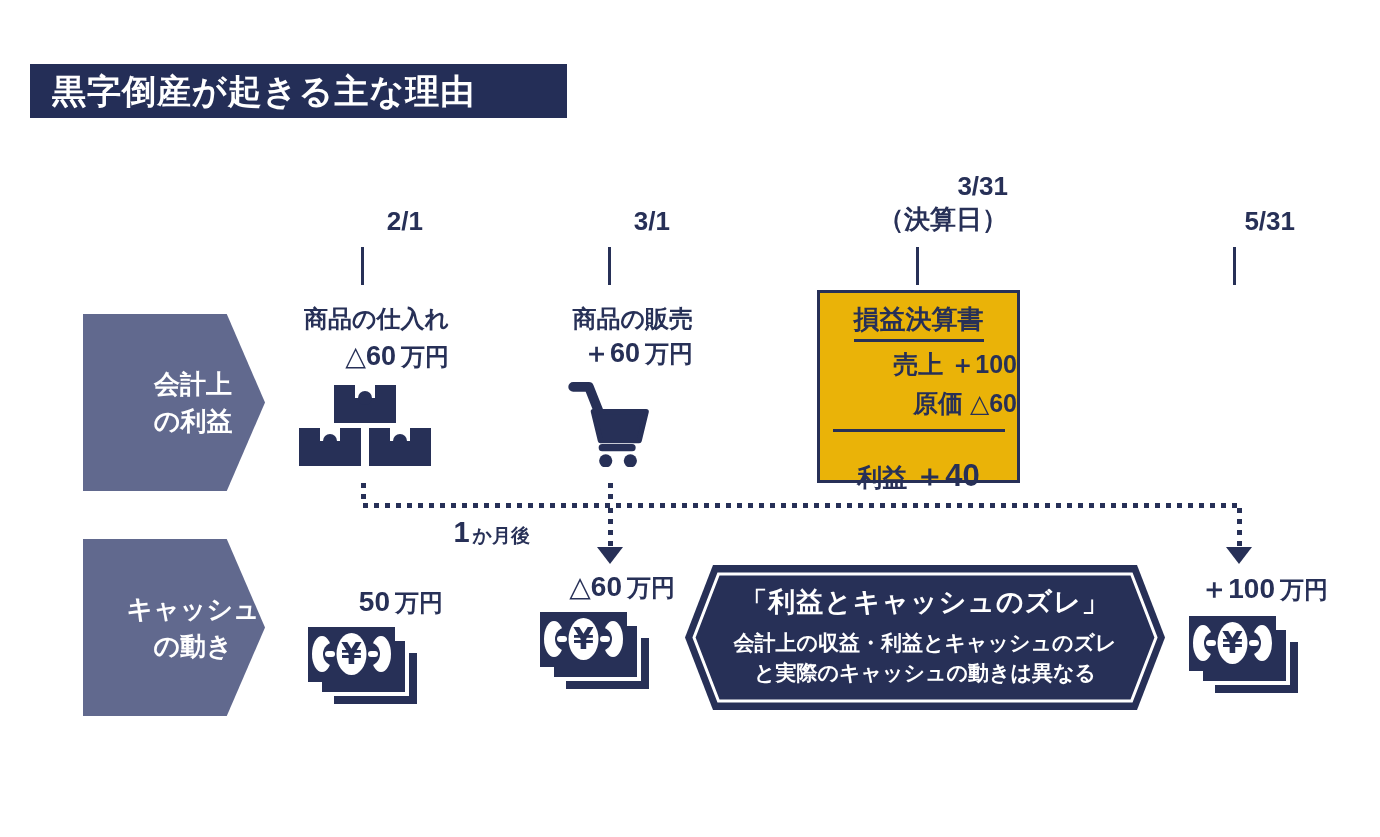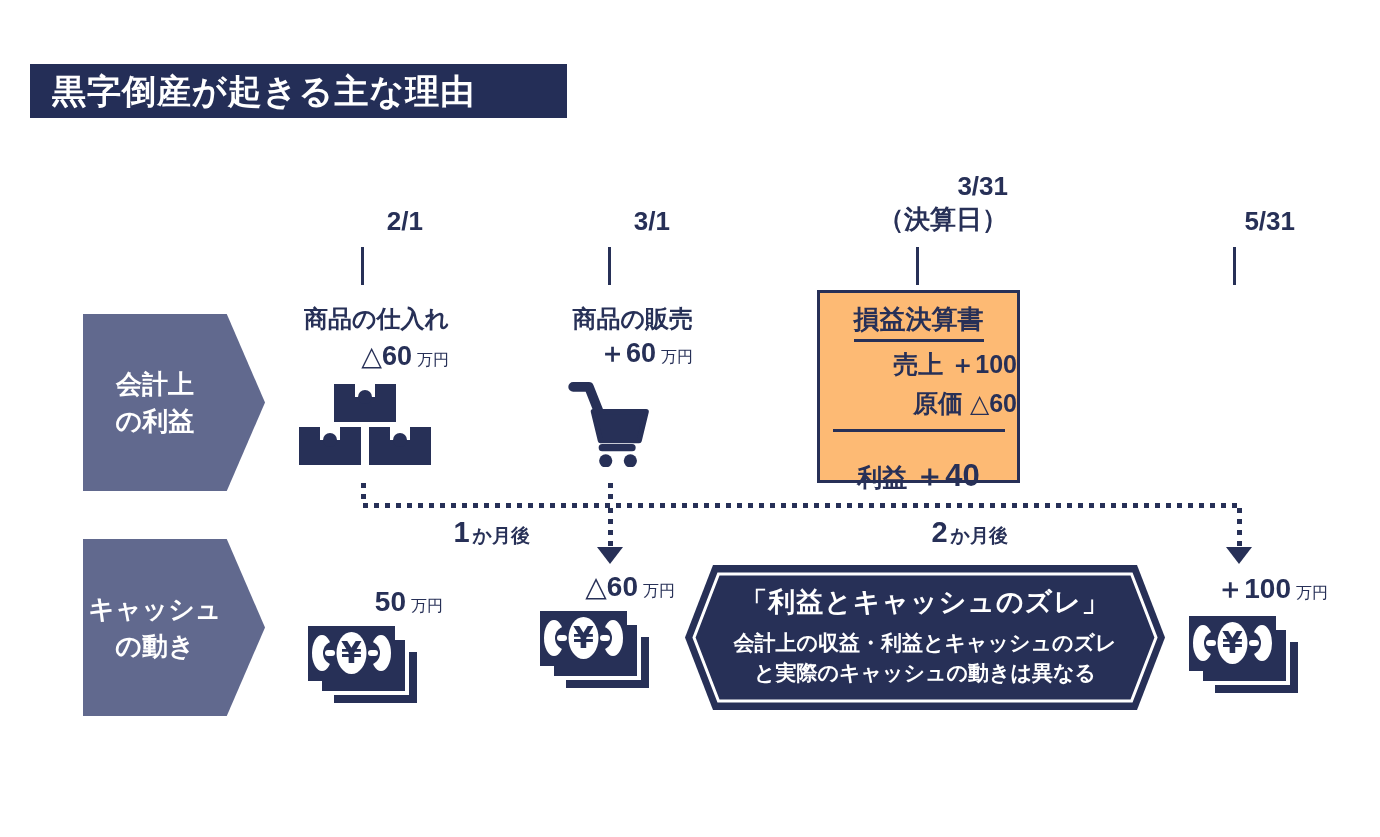--- a/index.html
+++ b/index.html
@@ -19,36 +19,36 @@
 
   
   .date{font-size:26px;font-weight:800;line-height:31px;}
   .tick{width:3px;height:38px;background:#273057;}
 
   
   .pent{
     width:182px;height:177px;background:#61698e;
     -webkit-clip-path:polygon(0 0,79% 0,100% 50%,79% 100%,0 100%);
     clip-path:polygon(0 0,79% 0,100% 50%,79% 100%,0 100%);
-    display:flex;align-items:center;justify-content:flex-start;
+    display:flex;align-items:center;justify-content:flex-end;
   }
   .pent-inner{
     width:79%;color:#ffffff;font-size:26px;font-weight:800;
     line-height:37px;text-align:center;
   }
 
   
   .event-title{font-size:24px;font-weight:800;}
   .amt{font-size:27px;font-weight:800;}
   .amt-big{font-size:28px;font-weight:800;}
-  .unit{font-size:16px;font-weight:400;margin-left:5px;}
+  .unit{font-size:24px;font-weight:700;margin-left:5px;}
 
   
   .statement{
-    left:817px;top:290px;width:203px;height:193px;background:#fdba74;
+    left:817px;top:290px;width:203px;height:193px;background:#eab308;
     border:3px solid #273057;box-sizing:border-box;text-align:center;
   }
   .statement-title{
     display:inline-block;margin-top:9px;font-size:26px;font-weight:800;
     border-bottom:3px solid #273057;padding-bottom:2px;
   }
   .statement-line{font-size:25px;font-weight:700;margin-top:6px;text-align:right;}
   .statement-divider{width:172px;height:3px;background:#273057;margin:9px auto 0 auto;}
   .statement-result{font-size:25px;font-weight:700;margin-top:23px;}
   .statement-result .big{font-size:31px;font-weight:800;}
@@ -163,23 +163,20 @@
   <div class="abs dot-v" style="left:608px;top:483px;height:22px;"></div>
   <div class="abs dot-h" style="left:363px;top:503px;width:877px;"></div>
   <div class="abs dot-v" style="left:608px;top:508px;height:40px;"></div>
   <div class="abs arrow-down" style="left:597px;top:547px;"></div>
   <div class="abs dot-v" style="left:1237px;top:508px;height:40px;"></div>
   <div class="abs arrow-down" style="left:1226px;top:547px;"></div>
 
   <div class="abs gap-label center" style="left:370px;top:516px;width:160px;">
     <span class="num">1</span><span class="suf">か月後</span>
   </div>
-  <div class="abs gap-label center" style="left:848px;top:516px;width:160px;">
-    <span class="num">2</span><span class="suf">か月後</span>
-  </div>
 
   <div class="abs pent" style="left:83px;top:539px;">
     <div class="pent-inner">
       <div>キャッシュ</div>
       <div>の動き</div>
     </div>
   </div>
 
   <div class="abs center" style="left:283px;top:570px;width:160px;margin-top:16px;">
     <div>

